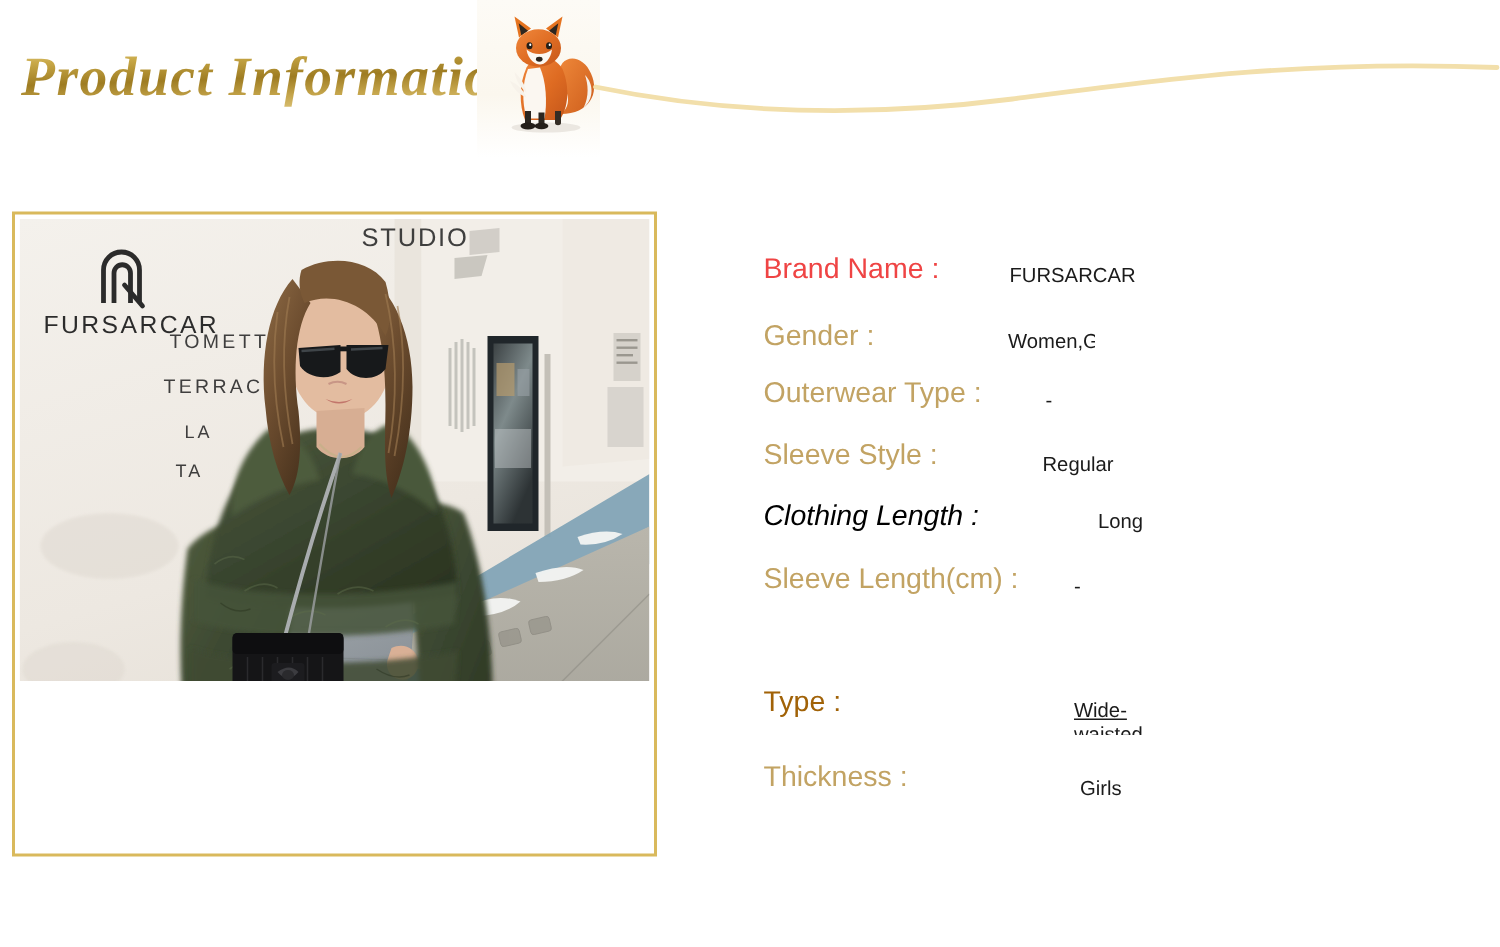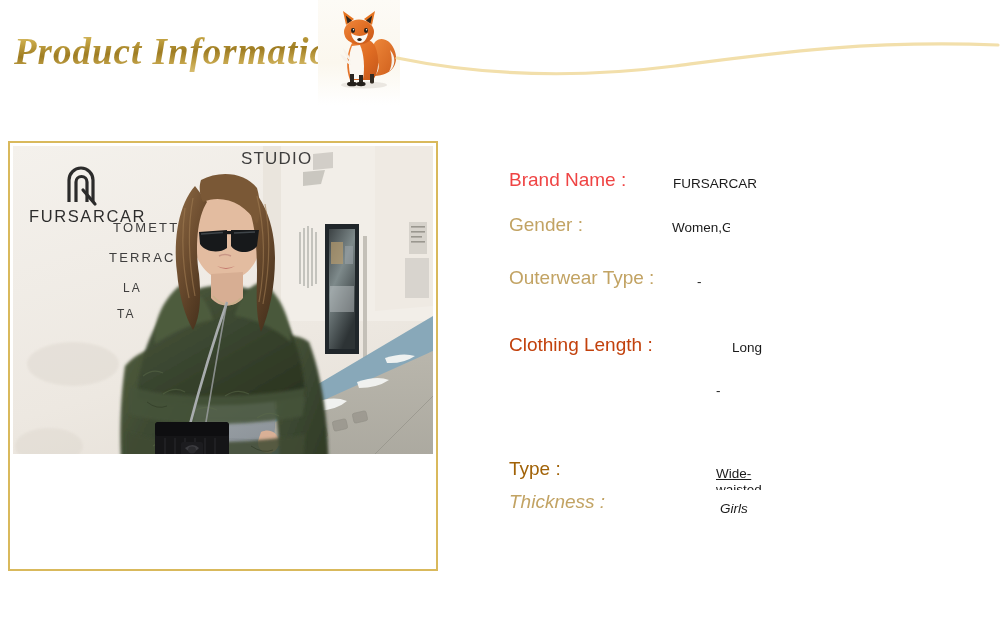--- a/index.html
+++ b/index.html
@@ -370,32 +370,37 @@
 
 <div id="spec-list">
     <div class="spec-row" style="top: 0px;">
       <div class="spec-label" style="color: #ef4444;">Brand Name :</div>
       <div class="spec-value" style="left: 164px; top: 8px; width: 170px; height: 18px;">FURSARCAR</div>
     </div>
     <div class="spec-row" style="top: 45px;">
       <div class="spec-label" style="color: rgb(194, 163, 99);">Gender :</div>
       <div class="spec-value" style="left: 163px; top: 7px; width: 58px; height: 24px;">Women,Girls,Ladies</div>
     </div>
-    <div class="spec-row" style="top: 82.6px; margin-top: 15px;">
+    <div class="spec-row" style="top: 82.6px;">
       <div class="spec-label" style="color: rgb(194, 163, 99);">Outerwear Type :</div>
       <div class="spec-value" style="left: 188px; top: 8px; width: 80px; height: 18px;">-</div>
     </div>
+    <div class="spec-row" style="top: 123.9px;">
+      <div class="spec-label" style="color: rgb(194, 163, 99);">Sleeve Style :</div>
+      <div class="spec-value" style="left: 186px; top: 10px; width: 120px; height: 18px;">Regular</div>
+    </div>
     <div class="spec-row" style="top: 165.2px;">
-      <div class="spec-label" style="color: #c2410c;">Clothing Length :</div>
+      <div class="spec-label" style="color: #000000; font-style: italic;">Clothing Length :</div>
       <div class="spec-value" style="left: 178px; top: 7px; width: 120px; height: 18px; text-align: center;">Long</div>
     </div>
     <div class="spec-row" style="top: 206.5px;">
+      <div class="spec-label" style="color: rgb(194, 163, 99);">Sleeve Length(cm) :</div>
       <div class="spec-value" style="left: 207px; top: 8px; width: 80px; height: 18px;">-</div>
     </div>
     <div class="spec-row" style="top: 289.1px;">
       <div class="spec-label" style="color: #a16207;">Type :</div>
       <div class="spec-value" style="left: 207px; top: 9px; width: 48px; height: 24px; text-decoration: underline;">Wide-waisted</div>
     </div>
-    <div class="spec-row" style="top: 322px; font-style: italic;">
+    <div class="spec-row" style="top: 339px;">
       <div class="spec-label" style="color: rgb(194, 163, 99);">Thickness :</div>
       <div class="spec-value" style="left: 211px; top: 11px; width: 100px; height: 18px;">Girls</div>
     </div>
   </div>
 
 </body></html>

